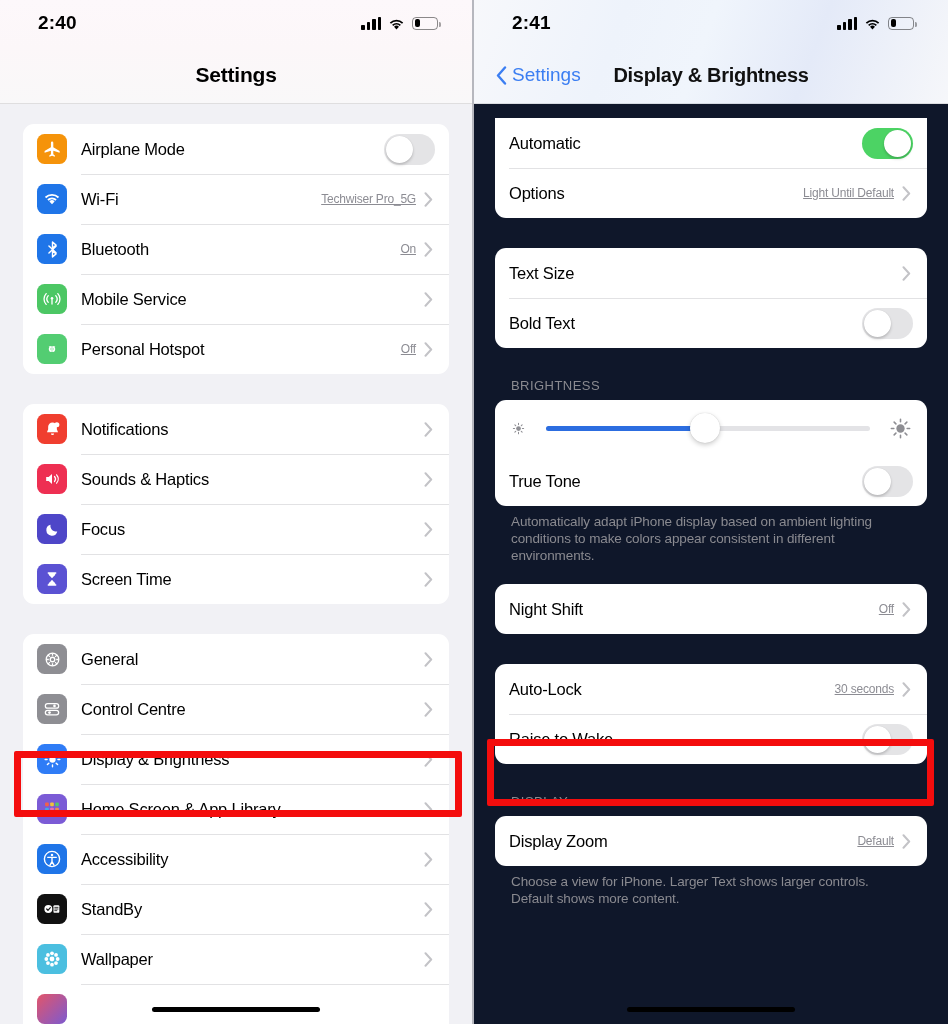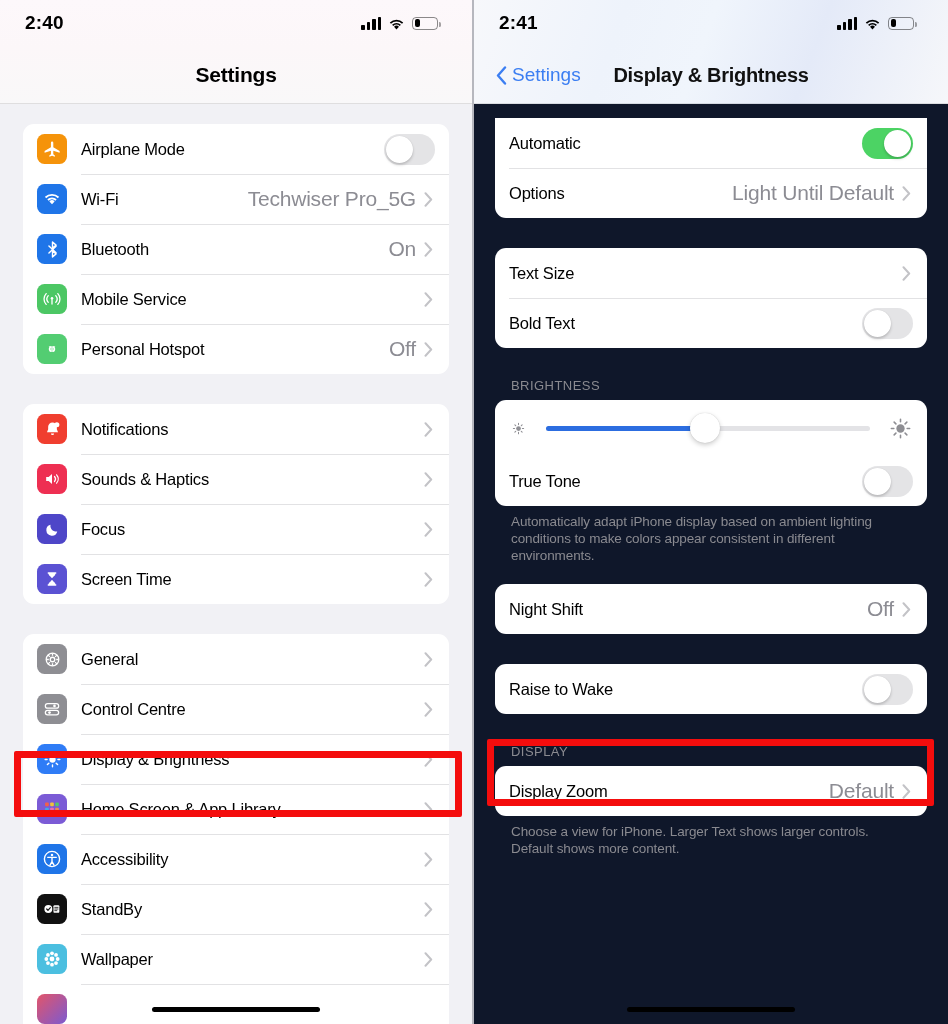--- a/index.html
+++ b/index.html
@@ -34,21 +34,21 @@
   }
   .topchrome::after {
     content: "";
     position: absolute; left: 0; right: 0; bottom: 0;
     height: 1px; background: rgba(0,0,0,0.10);
   }
 
   .statusbar {
     height: 46px;
     display: flex; align-items: center; justify-content: space-between;
-    padding: 0 34px 0 25px;
+    padding: 0 34px 0 38px;
     gap: 11px;
   }
   .sb-time {
     font-size: 19px; font-weight: bold; color: #000; letter-spacing: 0.2px;
   }
   .sb-right { display: flex; align-items: center; gap: 7px; }
 
   .signal { display: flex; align-items: flex-end; gap: 2px; height: 13px; }
   .signal i { display: block; width: 3.5px; background: #000; border-radius: 0.8px; }
   .signal i:nth-child(1) { height: 5px; }
@@ -123,21 +123,21 @@
     flex: 0 0 30px;
     display: flex; align-items: center; justify-content: center;
     margin-right: 14px;
     color: #fff;
   }
   .row-label {
     font-size: 16.5px; color: #000; letter-spacing: -0.2px;
     flex: 1 1 auto;
   }
   .row-value {
-    font-size: 21px; color: #8c8c93; margin-right: 8px; letter-spacing: -0.2px;
+    font-size: 12px; color: #8c8c93; margin-right: 8px; letter-spacing: -0.2px; text-decoration: underline;
   }
   .chev {
     width: 9px; height: 15px; margin-right: 16px; flex: 0 0 9px;
   }
   .chev svg { display: block; }
 
   
   .toggle {
     width: 51px; height: 31px; border-radius: 16px;
     background: #e4e4e6; position: relative; margin-right: 14px;
@@ -629,20 +629,29 @@
                 <path d="M1.5 1.3 7.2 7.5 1.5 13.7" stroke="#c3c3c7" stroke-width="2" fill="none" stroke-linecap="round" stroke-linejoin="round"></path>
               </svg>
             </span>
         </div>
       </div>
 
       <div class="spacer-30"></div>
 
       <div class="group">
         <div class="row">
+          <span class="row-label">Auto-Lock</span>
+          <span class="row-value">30 seconds</span>
+          <span class="chev">
+              <svg viewBox="0 0 9 15" width="9" height="15">
+                <path d="M1.5 1.3 7.2 7.5 1.5 13.7" stroke="#c3c3c7" stroke-width="2" fill="none" stroke-linecap="round" stroke-linejoin="round"></path>
+              </svg>
+            </span>
+        </div>
+        <div class="row">
           <span class="row-label">Raise to Wake</span>
           <span class="toggle">
               <span class="knob"></span>
             </span>
         </div>
       </div>
 
       <div class="spacer-30"></div>
 
       <div class="section-hdr">DISPLAY</div>

